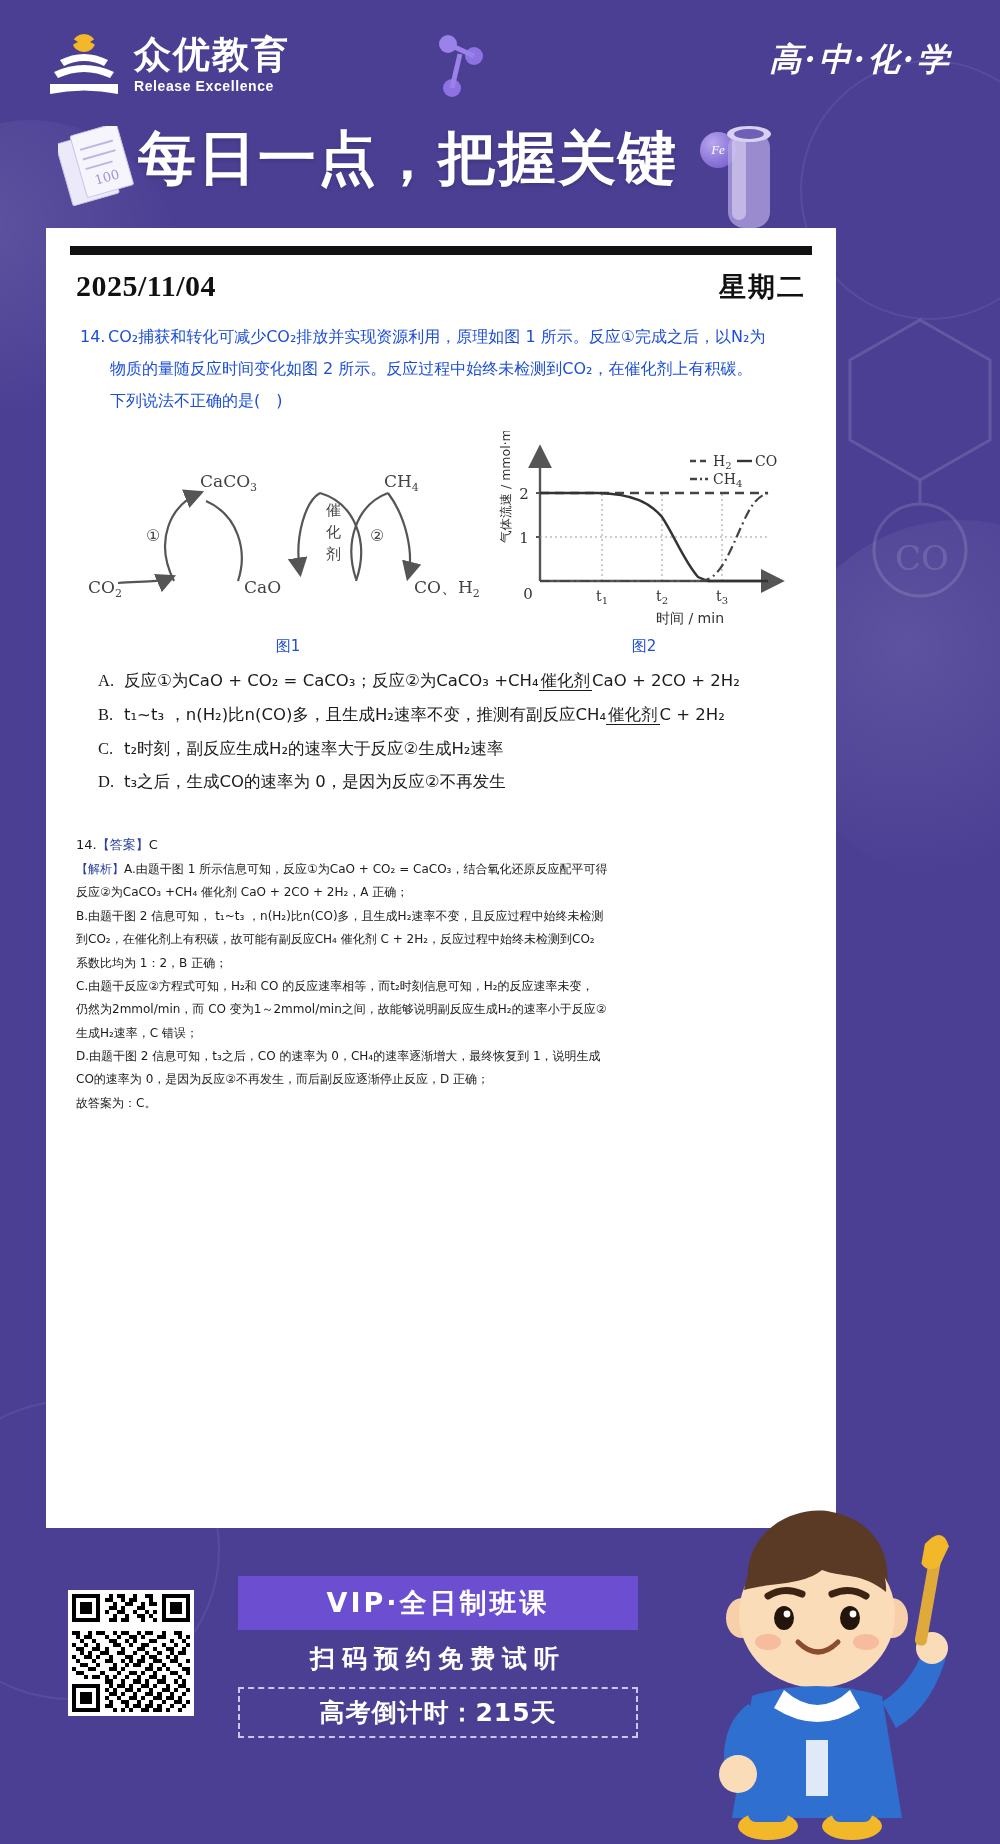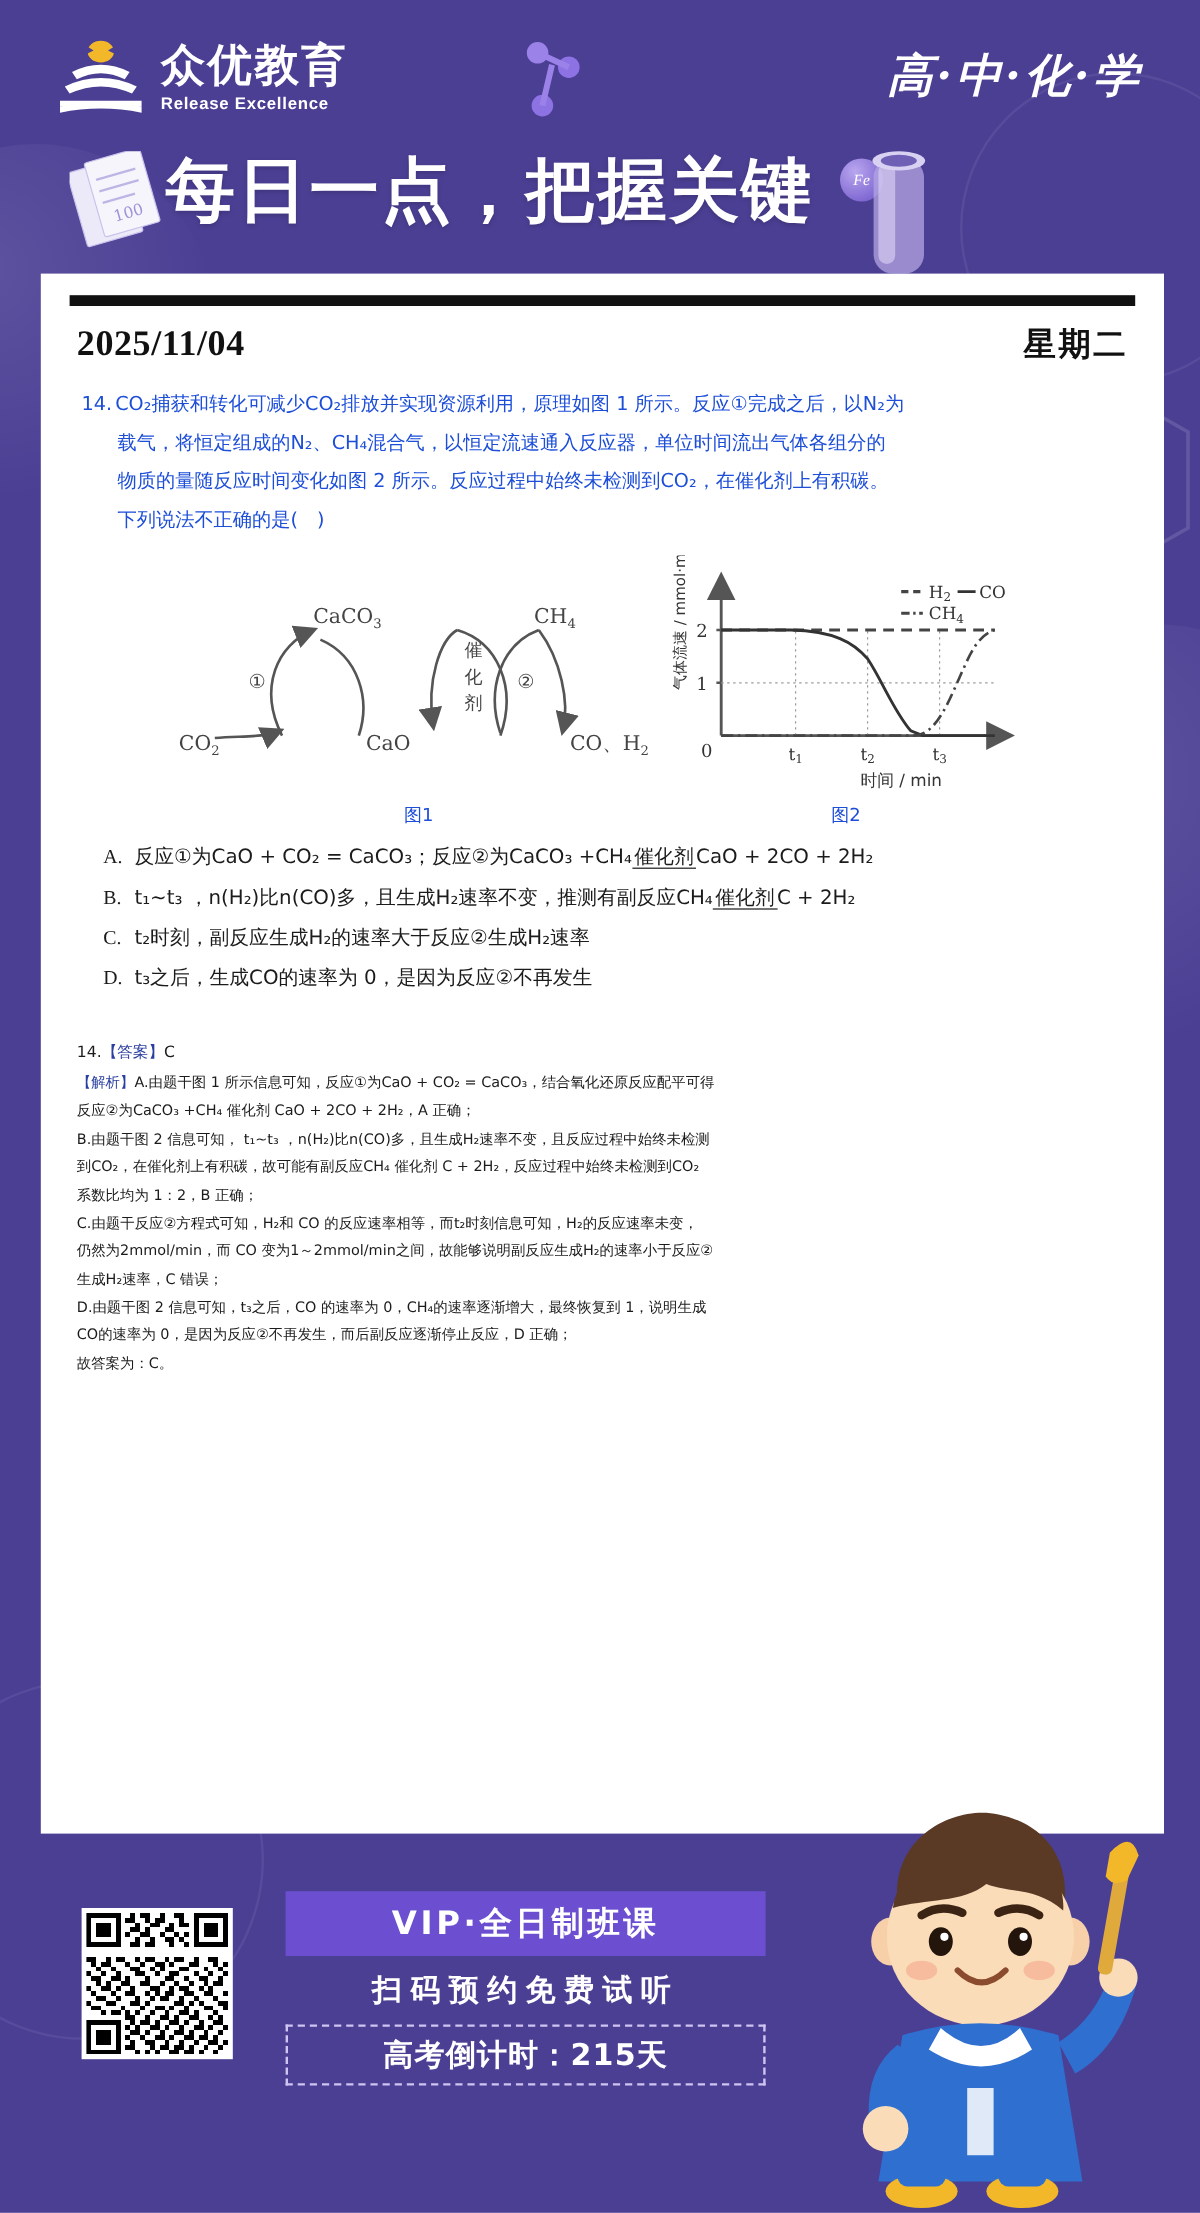--- a/index.html
+++ b/index.html
@@ -39,21 +39,21 @@
     font-size: 37px; font-weight: 700; letter-spacing: 2px; line-height: 1.05;
     font-family: "DejaVu Sans", sans-serif;
   }
   .logo-en {
     font-size: 14px; font-weight: 700; letter-spacing: .6px; margin-top: 3px;
     font-family: "Liberation Sans", sans-serif;
   }
   .molecule { position: absolute; left: 430px; top: 30px; width: 60px; height: 72px; }
   .subject {
     position: absolute; right: 48px; top: 38px;
-    color: #fff; font-size: 38px; font-weight: 700; letter-spacing: 3px;
+    color: #fff; font-size: 32px; font-weight: 700; letter-spacing: 3px;
     font-family: "DejaVu Serif", serif;
     font-style: italic;
     text-align: center;
   }
   .slogan {
     position: absolute; left: 138px; top: 120px;
     color: #fff; font-size: 58px; font-weight: 700; letter-spacing: 2px;
     font-family: "DejaVu Sans", sans-serif;
     white-space: nowrap;
     text-shadow: 0 2px 4px rgba(0,0,0,.18);
@@ -64,22 +64,22 @@
     position: absolute; left: 700px; top: 132px;
     width: 36px; height: 36px; border-radius: 50%;
     background: radial-gradient(circle at 35% 30%, #b9a6ef, #6b52c7);
     color: #fff; font-size: 13px; font-style: italic;
     display: flex; align-items: center; justify-content: center;
     font-family: Liberation Serif, serif;
   }
 
   
   .sheet {
-    position: absolute; left: 34px; top: 228px;
-    width: 936px; height: 1300px;
+    position: absolute; left: 46px; top: 228px;
+    width: 790px; height: 1300px;
     background: #fff;
   }
   .rule-bar {
     height: 9px; background: #111; margin: 18px 24px 0 24px;
   }
   .date-row {
     display: flex; justify-content: space-between; align-items: baseline;
     margin: 14px 30px 0 30px;
   }
   .date-text {
@@ -231,21 +231,20 @@
 
   <div class="date-row">
     <div class="date-text">2025/11/04</div>
     <div class="weekday">星期二</div>
   </div>
 
   <div class="qbody">
     <div class="qline">
       <span class="q-num">14.</span><span>CO₂捕获和转化可减少CO₂排放并实现资源利用，原理如图 1 所示。反应①完成之后，以N₂为</span>
     </div>
-    <div class="qline indent">载气，将恒定组成的N₂、CH₄混合气，以恒定流速通入反应器，单位时间流出气体各组分的</div>
     <div class="qline indent">物质的量随反应时间变化如图 2 所示。反应过程中始终未检测到CO₂，在催化剂上有积碳。</div>
     <div class="qline indent">下列说法不正确的是(　)</div>
   </div>
 
   <div class="figs">
 
     <div class="fig">
       <svg width="400" height="200" viewBox="0 0 400 200">
         <defs>
           <marker id="ah" markerWidth="9" markerHeight="9" refX="7" refY="4.5" orient="auto">

